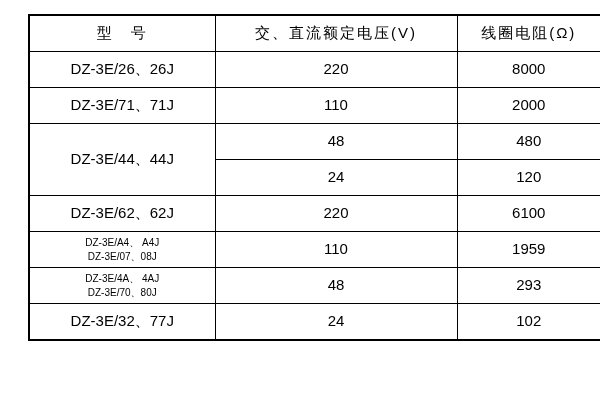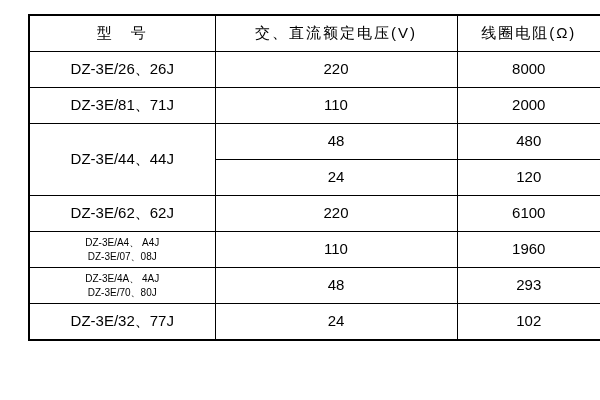--- a/index.html
+++ b/index.html
@@ -81,21 +81,21 @@
         <td>线圈电阻(Ω)</td>
       </tr>
 
       <tr>
         <td class="model-cell">DZ-3E/26、26J</td>
         <td class="num">220</td>
         <td class="num">8000</td>
       </tr>
 
       <tr>
-        <td class="model-cell">DZ-3E/81、71J</td>
+        <td class="model-cell">DZ-3E/71、71J</td>
         <td class="num">110</td>
         <td class="num">2000</td>
       </tr>
 
       <tr>
         <td class="model-cell" rowspan="2">DZ-3E/44、44J</td>
         <td class="num">48</td>
         <td class="num">480</td>
       </tr>
 
@@ -109,21 +109,21 @@
         <td class="num">220</td>
         <td class="num">6100</td>
       </tr>
 
       <tr>
         <td class="model-cell two-line">
           <span class="ln">DZ-3E/A4、 A4J</span>
           <span class="ln">DZ-3E/07、08J</span>
         </td>
         <td class="num">110</td>
-        <td class="num">1960</td>
+        <td class="num">1959</td>
       </tr>
 
       <tr>
         <td class="model-cell two-line">
           <span class="ln">DZ-3E/4A、 4AJ</span>
           <span class="ln">DZ-3E/70、80J</span>
         </td>
         <td class="num">48</td>
         <td class="num">293</td>
       </tr>

